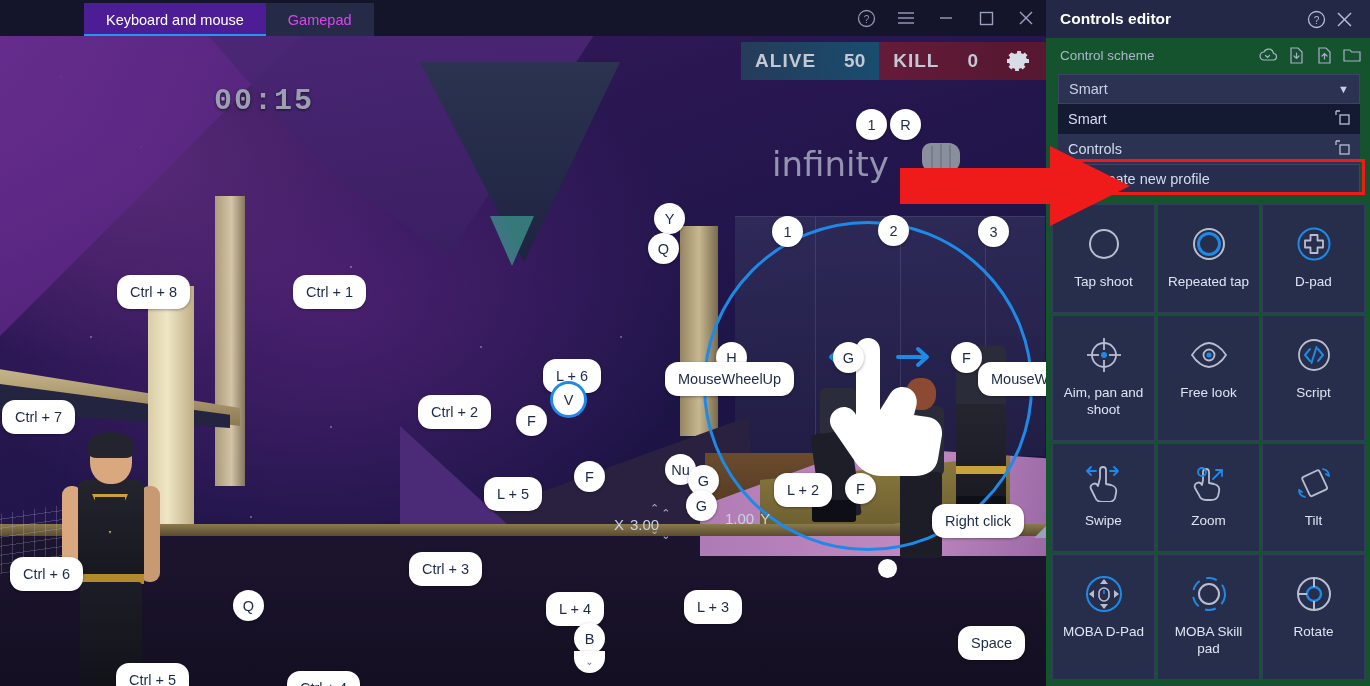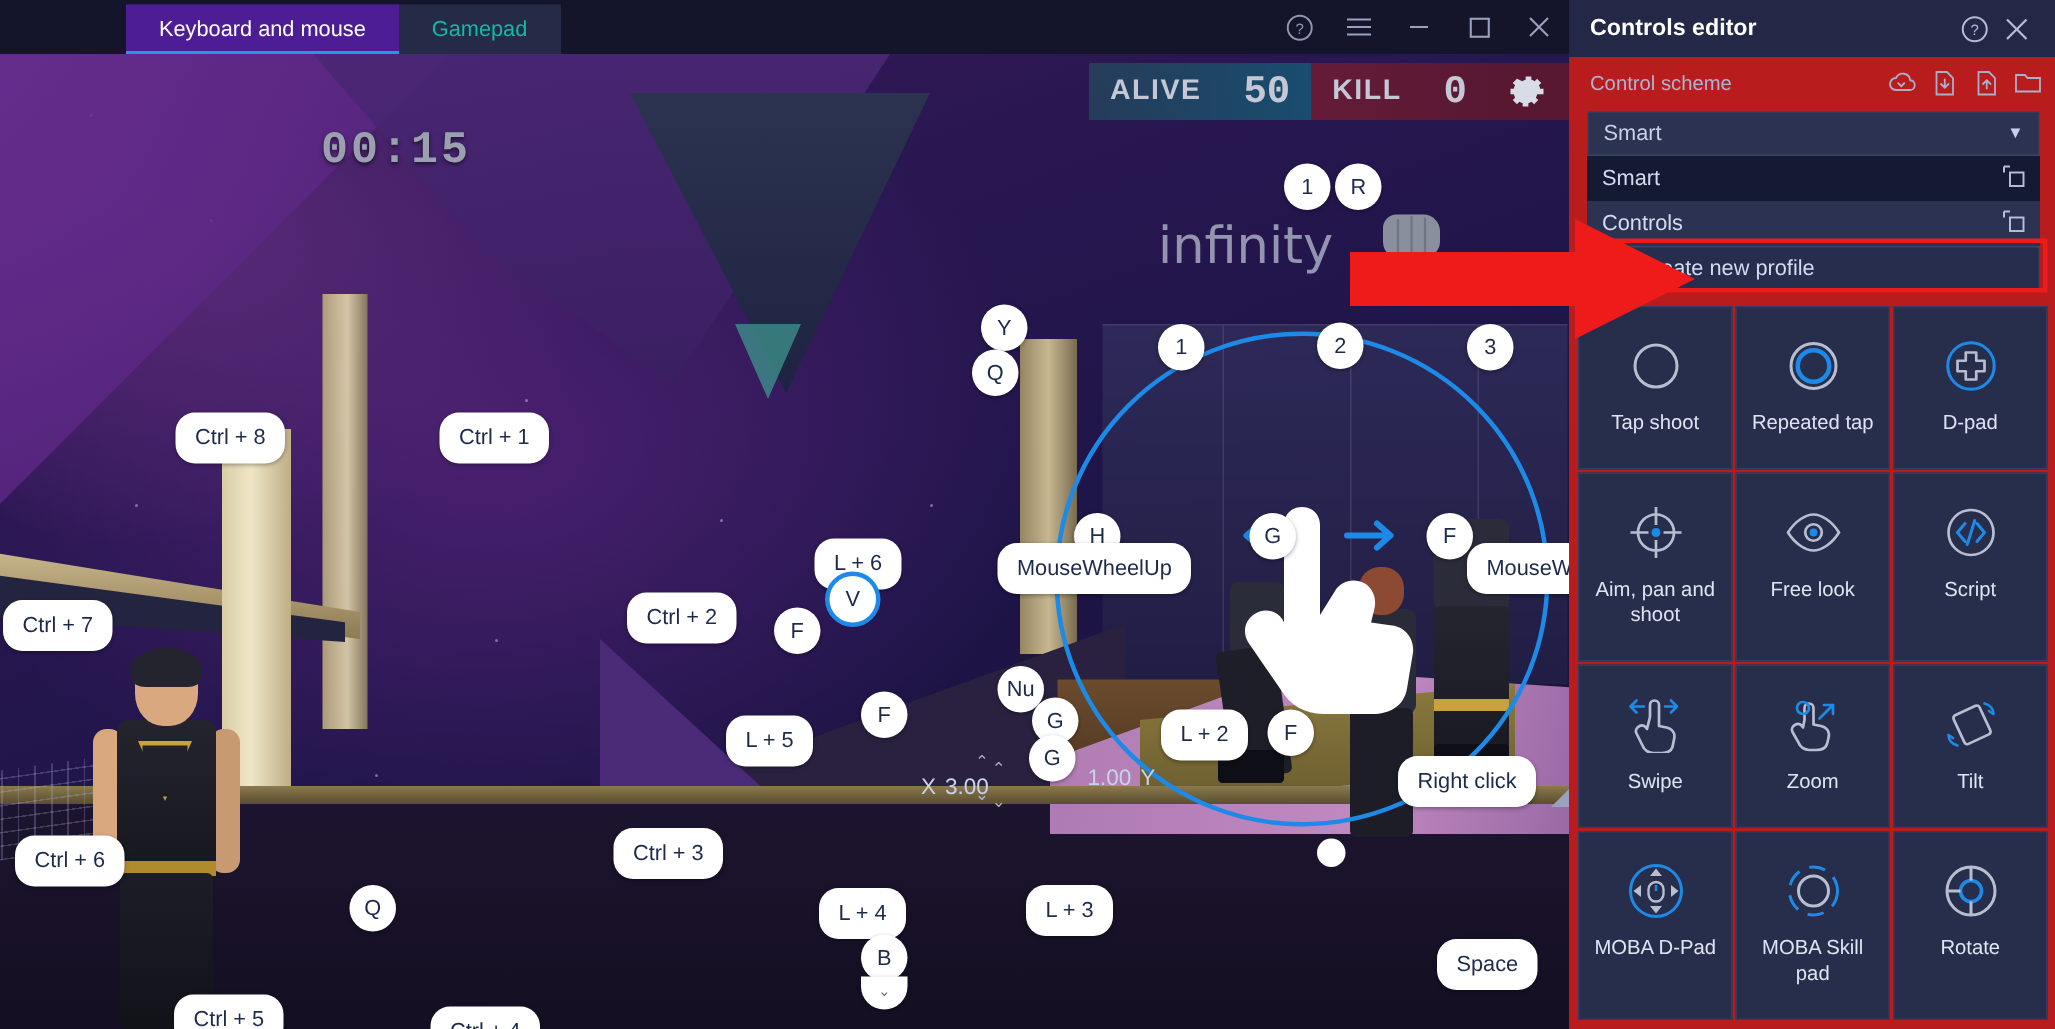--- a/index.html
+++ b/index.html
@@ -14,21 +14,21 @@
   #emulator { position: absolute; left: 0; top: 0; width: 1046px; height: 686px; overflow: hidden; }
 
   #titlebar {
     position: absolute; left: 0; top: 0; width: 1046px; height: 36px;
     background: #14142b;
     display: flex; align-items: stretch;
   }
   #tabs { position: absolute; left: 84px; top: 3px; height: 33px; display: flex; background: #252a47; }
   .tab {
     height: 33px; padding: 0 22px; display: flex; align-items: center; justify-content: center;
-    font-size: 14.5px; color: #14b8a6; position: relative; cursor: pointer; white-space: nowrap;
+    font-size: 14.5px; color: #d946ef; position: relative; cursor: pointer; white-space: nowrap;
   }
   .tab.active { color: #ffffff; background: #4c1d95; }
   .tab.active::after {
     content: ""; position: absolute; left: 0; right: 0; bottom: 0; height: 2.5px; background: #2196f3;
   }
   #winctrls {
     position: absolute; right: 0; top: 0; height: 36px; display: flex; align-items: center;
   }
   .wbtn {
     width: 40px; height: 36px; display: flex; align-items: center; justify-content: center;
@@ -180,21 +180,21 @@
   #hud-timer {
     position: absolute; left: 214px; top: 48px;
     font-family: "Liberation Mono", monospace; font-size: 30px; letter-spacing: 2px;
     color: #9aa0b0; font-weight: bold; text-shadow: 0 1px 3px rgba(0,0,0,.6);
   }
   #hud-top {
     position: absolute; right: 0; top: 6px; height: 38px; display: flex; align-items: stretch;
   }
   .hud-seg { display: flex; align-items: center; height: 38px; padding: 0 14px; gap: 28px; }
   .hud-seg .lbl { font-family: "Liberation Sans", sans-serif; font-weight: bold; font-size: 19px; letter-spacing: 1px; color: #c3c8d4; }
-  .hud-seg .val { font-family: Liberation Mono, monospace; font-weight: bold; font-size: 26px; color: #c3c8d4; }
+  .hud-seg .val { font-family: Liberation Sans, sans-serif; font-weight: bold; font-size: 19px; color: #c3c8d4; }
   #hud-alive { background: linear-gradient(90deg, rgba(34,90,96,.55) 0%, rgba(22,86,116,.85) 100%); }
   #hud-kill  { background: linear-gradient(90deg, rgba(108,28,54,.9) 0%, rgba(94,24,48,.9) 100%); }
   #hud-gear  { background: rgba(94,24,48,.9); width: 54px; display:flex; align-items:center; justify-content:center; }
   #hud-infinity {
     position: absolute; left: 772px; top: 108px; font-size: 34px; color: #b9bfd0; opacity: .75;
     font-family: "DejaVu Sans", sans-serif;
   }
   #hud-fist { position: absolute; left: 916px; top: 98px; width: 52px; height: 46px; }
 
   
@@ -231,21 +231,21 @@
 
   
   #grip {
     position: absolute; right: 0px; bottom: 148px; width: 12px; height: 12px;
     background: #9aa0bd; clip-path: polygon(100% 0, 100% 100%, 0 100%);
   }
 
   
   #panel {
     position: absolute; left: 1046px; top: 0; width: 324px; height: 686px;
-    background: #b91c1c; display: flex; flex-direction: column;
+    background: #14532d; display: flex; flex-direction: column;
   }
   #panel-head {
     height: 38px; display: flex; align-items: center; padding: 0 12px 0 14px;
     background: #222845; flex: none;
   }
   #panel-title { font-size: 15.5px; color: #ffffff; font-weight: bold; flex: 1; }
   .phbtn { width: 28px; height: 28px; display: flex; align-items: center; justify-content: center; color: #b6bcd4; cursor: pointer; }
   #scheme-row {
     height: 34px; display: flex; align-items: center; padding: 0 4px 0 14px; flex: none;
   }
@@ -550,21 +550,21 @@
           </div>
           <div class="key round" style="left: 951px; top: 306px;">
             <span>F</span>
           </div>
           <div class="key pill" style="left: 665px; top: 326px;">
             <span>MouseWheelUp</span>
           </div>
           <div class="key pill" style="left: 978px; top: 326px;">
             <span>MouseWheelDown</span>
           </div>
-          <div class="key round" style="left: 665px; top: 408px;">
+          <div class="key round" style="left: 665px; top: 418px;">
             <span>Nu</span>
           </div>
           <div class="key round" style="left: 688px; top: 429px;">
             <span>G</span>
           </div>
           <div class="key round" style="left: 686px; top: 454px;">
             <span>G</span>
           </div>
           <div class="key pill" style="left: 932px; top: 468px;">
             <span>Right click</span>

